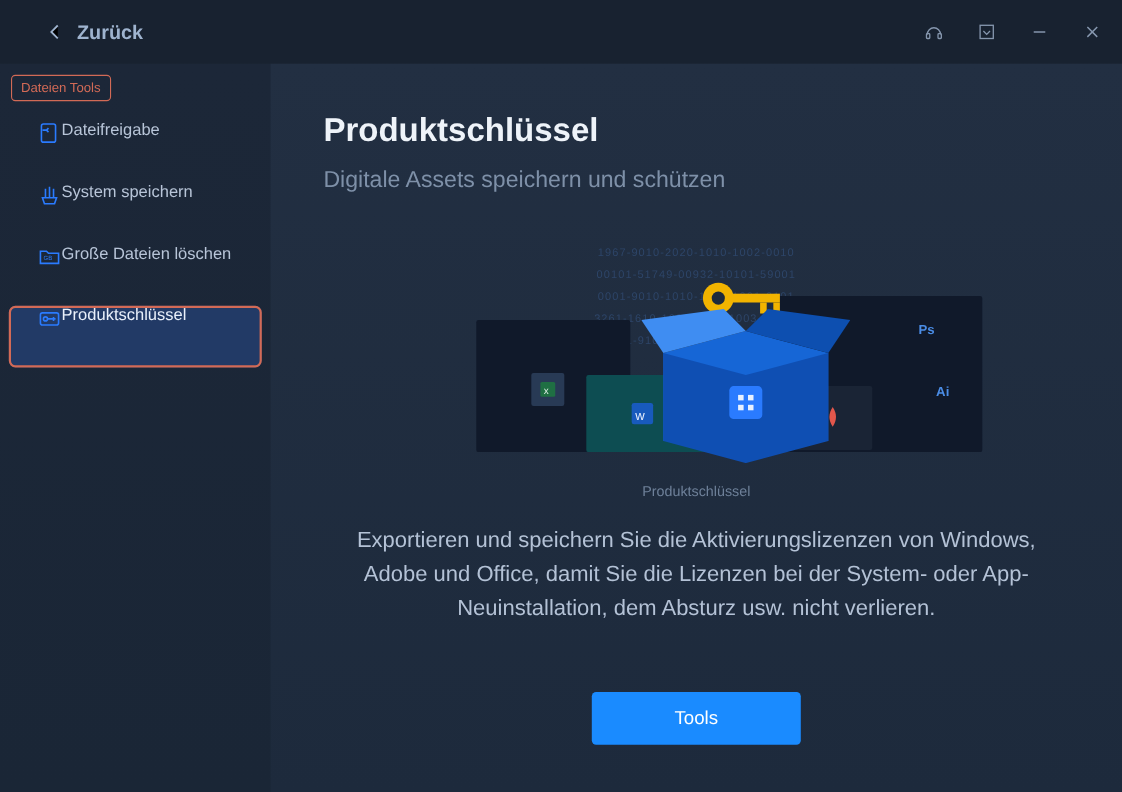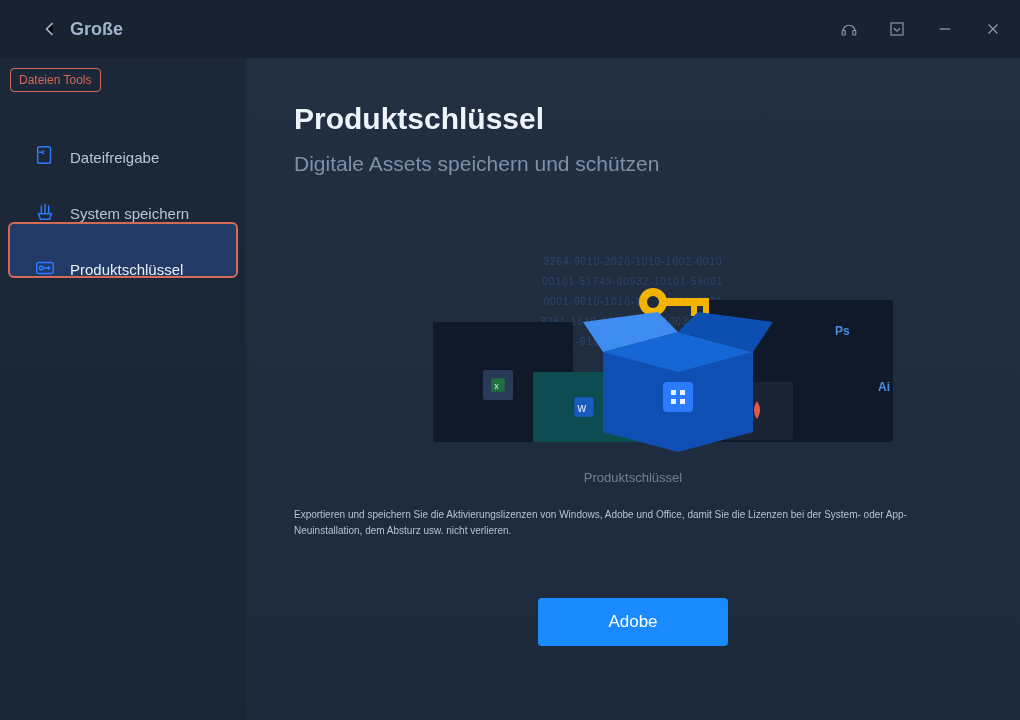--- a/index.html
+++ b/index.html
@@ -42,21 +42,21 @@
     top:10px; left:10px;
     font-size:12px;
     color:#d26a56;
     padding:4px 8px;
     border:1px solid #d26a56;
     border-radius:4px;
     background:transparent;
   }
   .sidebar ul { list-style:none; margin-top: 34px; }
   .sidebar li {
-    display:flex; align-items:flex-end; gap:14px;
+    display:flex; align-items:flex-start; 
     height:56px;
     padding-left:34px;
     font-size:15px;
     color:#b8c5d8;
     cursor:pointer;
   }
   .sidebar li .ic { width:22px; height:22px; display:flex; align-items:center; justify-content:center; }
   .sidebar li .ic svg { stroke:#2a7bff; fill:none; }
   .sidebar li.active {
     background:#223a66;
@@ -95,21 +95,21 @@
 
   
   .bx { position:absolute; border-radius:2px; }
   .bx.dark  { background:#10192a; }
   .bx.teal  { background:#0d4d52; }
   .bx.grey  { background:#283a55; }
   .bx.adobe { background:#1a2435; }
   .key { position:absolute; }
 
   .caption { margin-top:18px; font-size:13px; color:#6e8099; }
-  .desc { margin-top:22px; font-size:10px; color:#b4c2d6; max-width:720px; line-height:1.55; }
+  .desc { margin-top:22px; font-size:20px; color:#b4c2d6; text-align:center; max-width:720px; line-height:1.55; }
 
   .scanbtn {
     margin-top: 60px;
     align-self:center;
     width: 190px; height: 48px;
     background:#1a8bff;
     color:#fff; font-size:17px; font-weight:500;
     border:none; border-radius:4px; cursor:pointer;
   }
 
@@ -117,21 +117,21 @@
   .appletter{ position:absolute; font-size:12px; font-weight:600; color:#4b8de6; }
 </style>
 </head>
 <body>
 
 <div class="titlebar">
   <div class="back">
     <svg viewBox="0 0 24 24" stroke-width="2">
         <path d="M15 5l-7 7 7 7"></path>
       </svg>
-    <span>Große</span>
+    <span>Zurück</span>
   </div>
   <div class="spacer"></div>
   <div class="winicons">
     <div class="ic">
       <svg viewBox="0 0 24 24" stroke-width="1.6">
           <path d="M4 15a8 8 0 0 1 16 0"></path>
           <rect x="3" y="14" width="4" height="6" rx="1"></rect>
           <rect x="17" y="14" width="4" height="6" rx="1"></rect>
         </svg>
     </div>
@@ -169,51 +169,60 @@
         <span>Dateifreigabe</span>
       </li>
       <li>
         <span class="ic">
           <svg viewBox="0 0 24 24" stroke-width="1.6">
               <path d="M5 15h14l-2 6H7zM8 15V6m4 9V4m4 11V6"></path>
             </svg>
         </span>
         <span>System speichern</span>
       </li>
+      <li>
+        <span class="ic">
+          <svg viewBox="0 0 24 24" stroke-width="1.6">
+              <path d="M3 7h6l2 2h10v10H3z"></path>
+              <text x="6" y="16" font-size="6" fill="#2a7bff" stroke="none">GB</text>
+            </svg>
+        </span>
+        <span>Große Dateien löschen</span>
+      </li>
       <li class="active highlighted">
         <span class="ic">
           <svg viewBox="0 0 24 24" stroke-width="1.6">
               <rect x="3" y="7" width="18" height="12" rx="2"></rect>
               <circle cx="8" cy="13" r="2"></circle>
               <path d="M10 13h8m-2-2v4"></path>
             </svg>
         </span>
         <span>Produktschlüssel</span>
       </li>
     </ul>
   </div>
 
   <div class="main">
     <h1>Produktschlüssel</h1>
     <div class="sub">Digitale Assets speichern und schützen</div>
 
     <div class="illus-wrap">
       <div class="illus">
         <div class="codelines">
-          <span>3264-9010-2020-1010-1002-0010</span>
+          <span>1967-9010-2020-1010-1002-0010</span>
           <span>00101-51749-00932-10101-59001</span>
           <span>0001-9010-1010-1020-1001-0101</span>
           <span>3261-1610-1001-0100-1003-04021</span>
           <span>00101-91001-00932-10101-11337</span>
         </div>
 
         <div class="bx dark" style="left:60px; top:70px; width:140px; height:120px;"></div>
         <div class="bx dark" style="left:330px; top:48px; width:190px; height:142px;"></div>
         <div class="appletter" style="left:462px; top:72px;">Ps</div>
-        <div class="appletter" style="left:478px; top:128px;margin-left:27px;">Ai</div>
+        <div class="appletter" style="left:478px; top:128px;">Ai</div>
 
         <div class="bx grey" style="left:110px; top:118px; width:30px; height:30px;"></div>
         <svg style="position:absolute; left:116px; top:124px;" width="18" height="18" viewBox="0 0 24 24">
             <rect x="3" y="3" width="18" height="18" rx="2" fill="#1f6f43"></rect>
             <text x="7" y="17" font-size="12" fill="#dfeee6">x</text>
           </svg>
 
         <svg class="key" style="left:260px; top:30px;" width="90" height="50" viewBox="0 0 90 50">
           <g fill="#f2b400">
             <circle cx="20" cy="20" r="14"></circle>
@@ -246,16 +255,16 @@
               <rect x="97" y="78" width="5" height="5"></rect>
             <rect x="88" y="87" width="5" height="5"></rect>
               <rect x="97" y="87" width="5" height="5"></rect>
           </g>
         </svg>
       </div>
 
       <div class="caption">Produktschlüssel</div>
       <div class="desc">Exportieren und speichern Sie die Aktivierungslizenzen von Windows, Adobe und Office, damit Sie die Lizenzen bei der System- oder App-Neuinstallation, dem Absturz usw. nicht verlieren.</div>
 
-      <button class="scanbtn">Adobe</button>
+      <button class="scanbtn">Tools</button>
     </div>
   </div>
 </div>
 
 </body></html>

